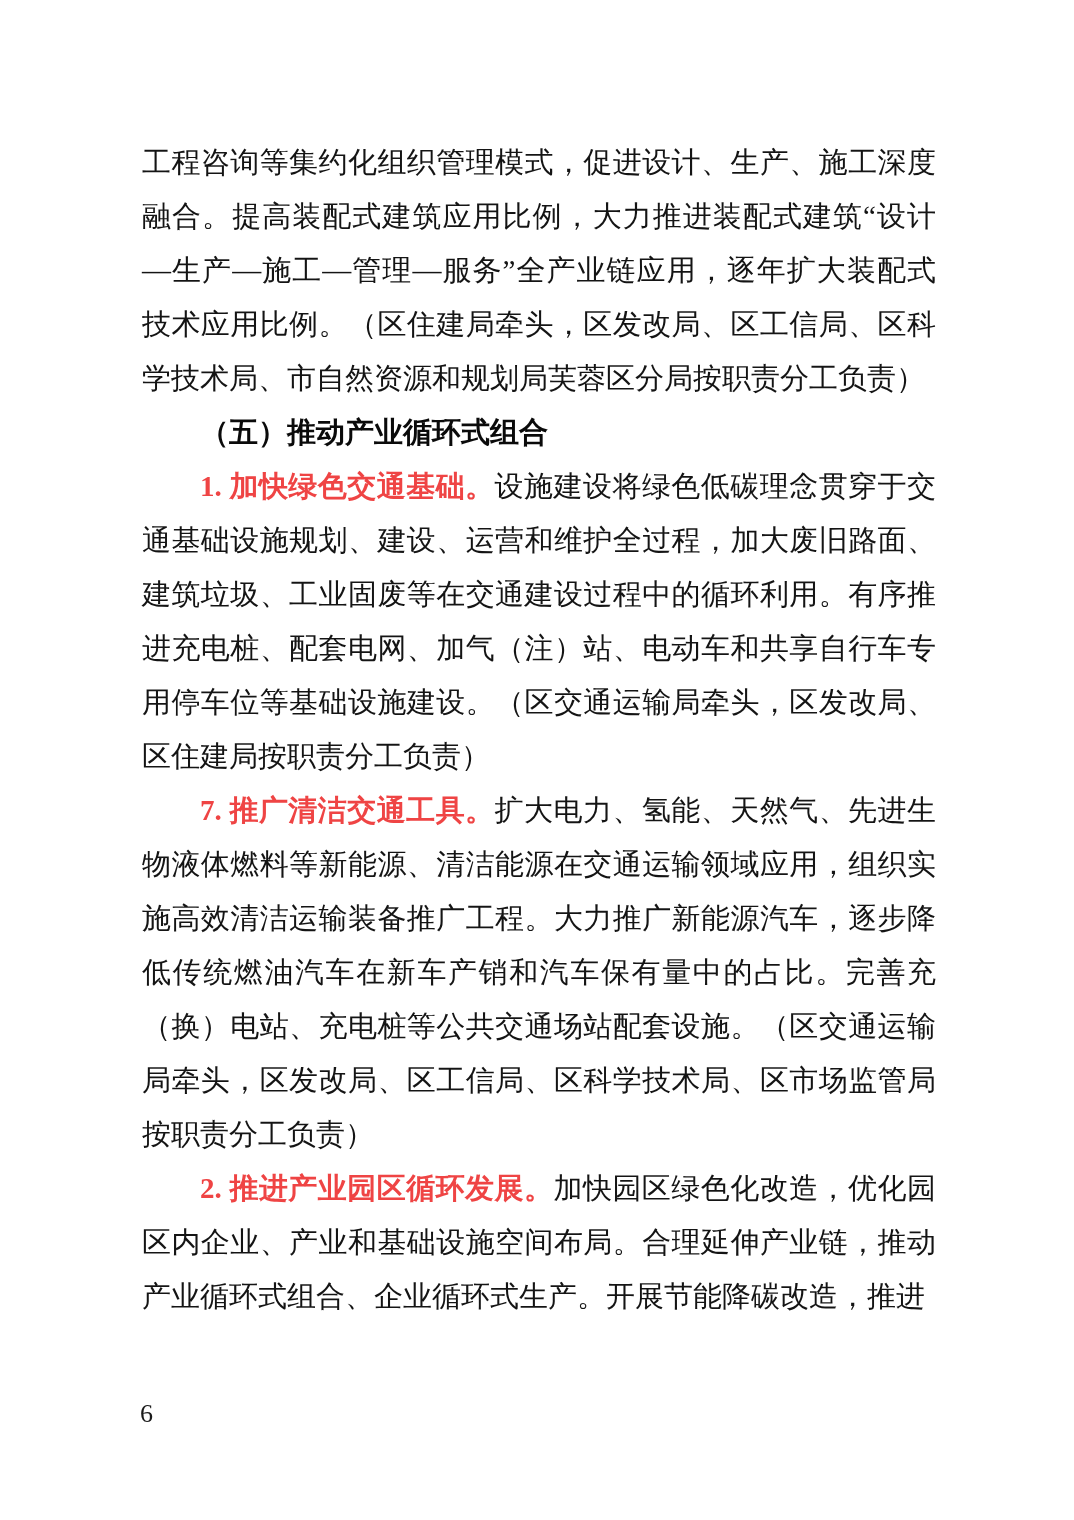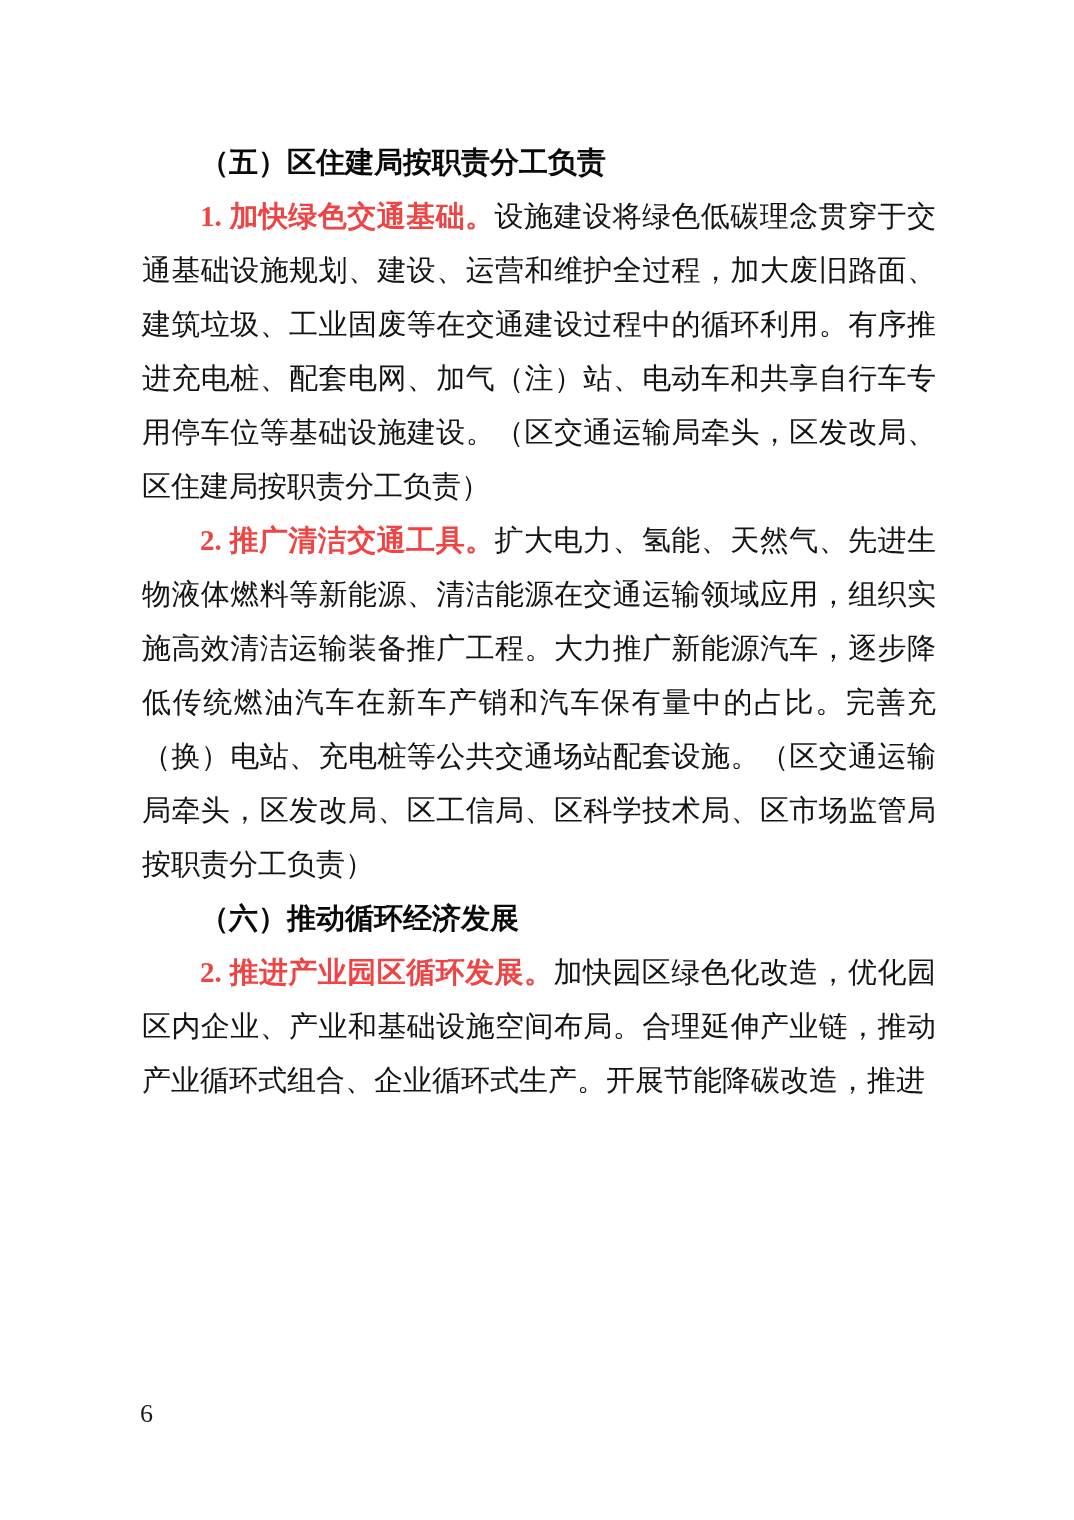--- a/index.html
+++ b/index.html
@@ -58,28 +58,28 @@
     color: #1a1a1a;
   }
 </style>
 </head>
 <body>
 
 <div class="page">
 
   <div class="text-area">
 
+    <p class="para"><span>工程咨询等集约化组织管理模式，促进设计、生产、施工深度融合。提高装配式建筑应用比例，大力推进装配式建筑“设计—生产—施工—管理—服务”全产业链应用，逐年扩大装配式技术应用比例。（区住建局牵头，区发改局、区工信局、区科学技术局、市自然资源和规划局芙蓉区分局按职责分工负责）</span></p>
 
-    <p class="para indent heading">（五）区住建局按职责分工负责</p>
+    <p class="para indent heading">（五）推动产业循环式组合</p>
 
     <p class="para indent"><span class="lead">1. 加快绿色交通基础。</span><span>设施建设将绿色低碳理念贯穿于交通基础设施规划、建设、运营和维护全过程，加大废旧路面、建筑垃圾、工业固废等在交通建设过程中的循环利用。有序推进充电桩、配套电网、加气（注）站、电动车和共享自行车专用停车位等基础设施建设。（区交通运输局牵头，区发改局、区住建局按职责分工负责）</span></p>
 
-    <p class="para indent"><span class="lead">2. 推广清洁交通工具。</span><span>扩大电力、氢能、天然气、先进生物液体燃料等新能源、清洁能源在交通运输领域应用，组织实施高效清洁运输装备推广工程。大力推广新能源汽车，逐步降低传统燃油汽车在新车产销和汽车保有量中的占比。完善充（换）电站、充电桩等公共交通场站配套设施。（区交通运输局牵头，区发改局、区工信局、区科学技术局、区市场监管局按职责分工负责）</span></p>
+    <p class="para indent"><span class="lead">7. 推广清洁交通工具。</span><span>扩大电力、氢能、天然气、先进生物液体燃料等新能源、清洁能源在交通运输领域应用，组织实施高效清洁运输装备推广工程。大力推广新能源汽车，逐步降低传统燃油汽车在新车产销和汽车保有量中的占比。完善充（换）电站、充电桩等公共交通场站配套设施。（区交通运输局牵头，区发改局、区工信局、区科学技术局、区市场监管局按职责分工负责）</span></p>
 
-    <p class="para indent heading">（六）推动循环经济发展</p>
 
     <p class="para indent"><span class="lead">2. 推进产业园区循环发展。</span><span>加快园区绿色化改造，优化园区内企业、产业和基础设施空间布局。合理延伸产业链，推动产业循环式组合、企业循环式生产。开展节能降碳改造，推进</span></p>
 
   </div>
 
   <div class="page-number">6</div>
 
 </div>
 
 </body></html>

